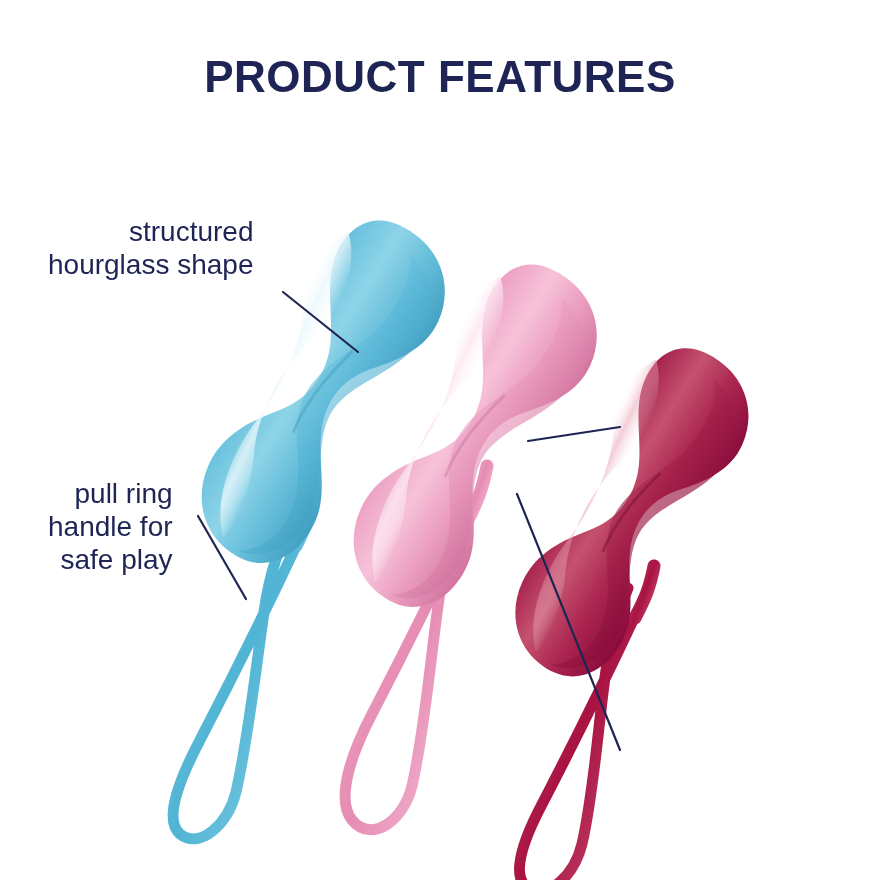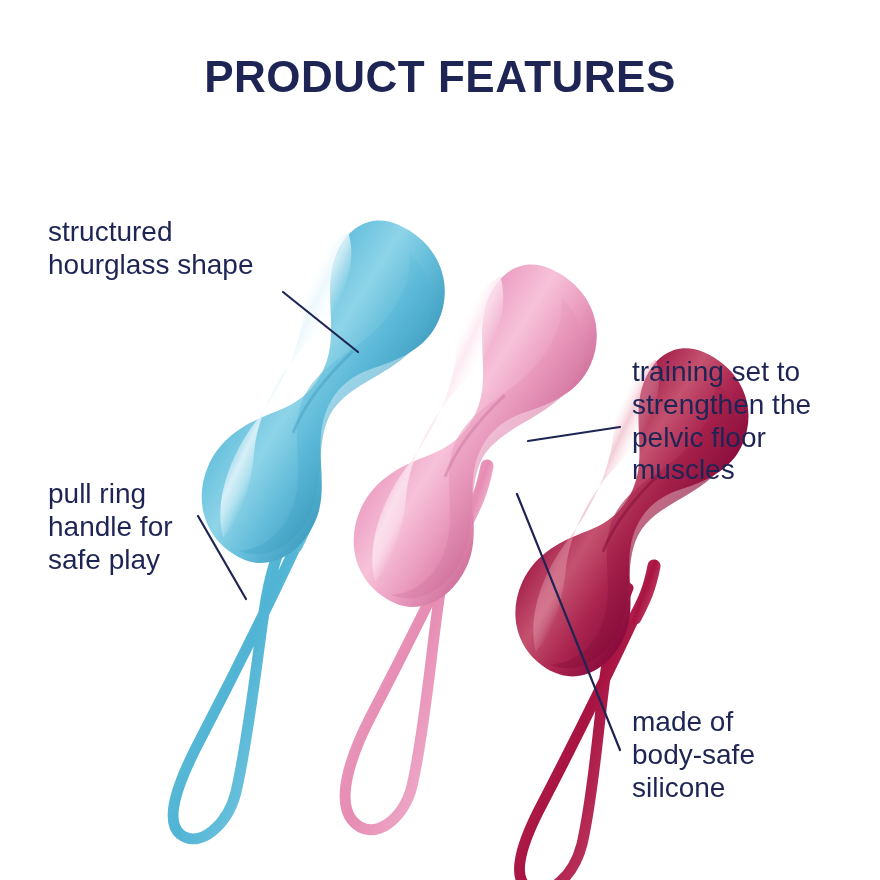--- a/index.html
+++ b/index.html
@@ -34,20 +34,21 @@
   }
   
   .callout {
     position: absolute;
     color: #1e2554;
     font-size: 28px;
     line-height: 1.17;
     font-weight: 500;
     font-family: "Liberation Sans", sans-serif;
     white-space: pre-line;
+    text-align: right;
   }
   #callout-hourglass { left: 48px;  top: 216px; }
   #callout-pullring  { left: 48px;  top: 466px; margin-top: 12px; }
   #callout-training  { left: 632px; top: 356px; }
   #callout-silicone  { left: 632px; top: 706px; }
 
   
   #artwork {
     position: absolute;
     left: 0;
@@ -259,22 +260,15 @@
     <line class="leader" x1="620" y1="750" x2="517" y2="494"></line>
   </svg>
 
   <div class="callout" id="callout-hourglass">structured
 hourglass shape</div>
 
   <div class="callout" id="callout-pullring">pull ring
 handle for
 safe play</div>
 
-  <div class="callout" id="callout-training">training set to
-strengthen the
-pelvic floor
-muscles</div>
-
-  <div class="callout" id="callout-silicone">made of
-body-safe
-silicone</div>
+
 
 </div>
 
 </body></html>

